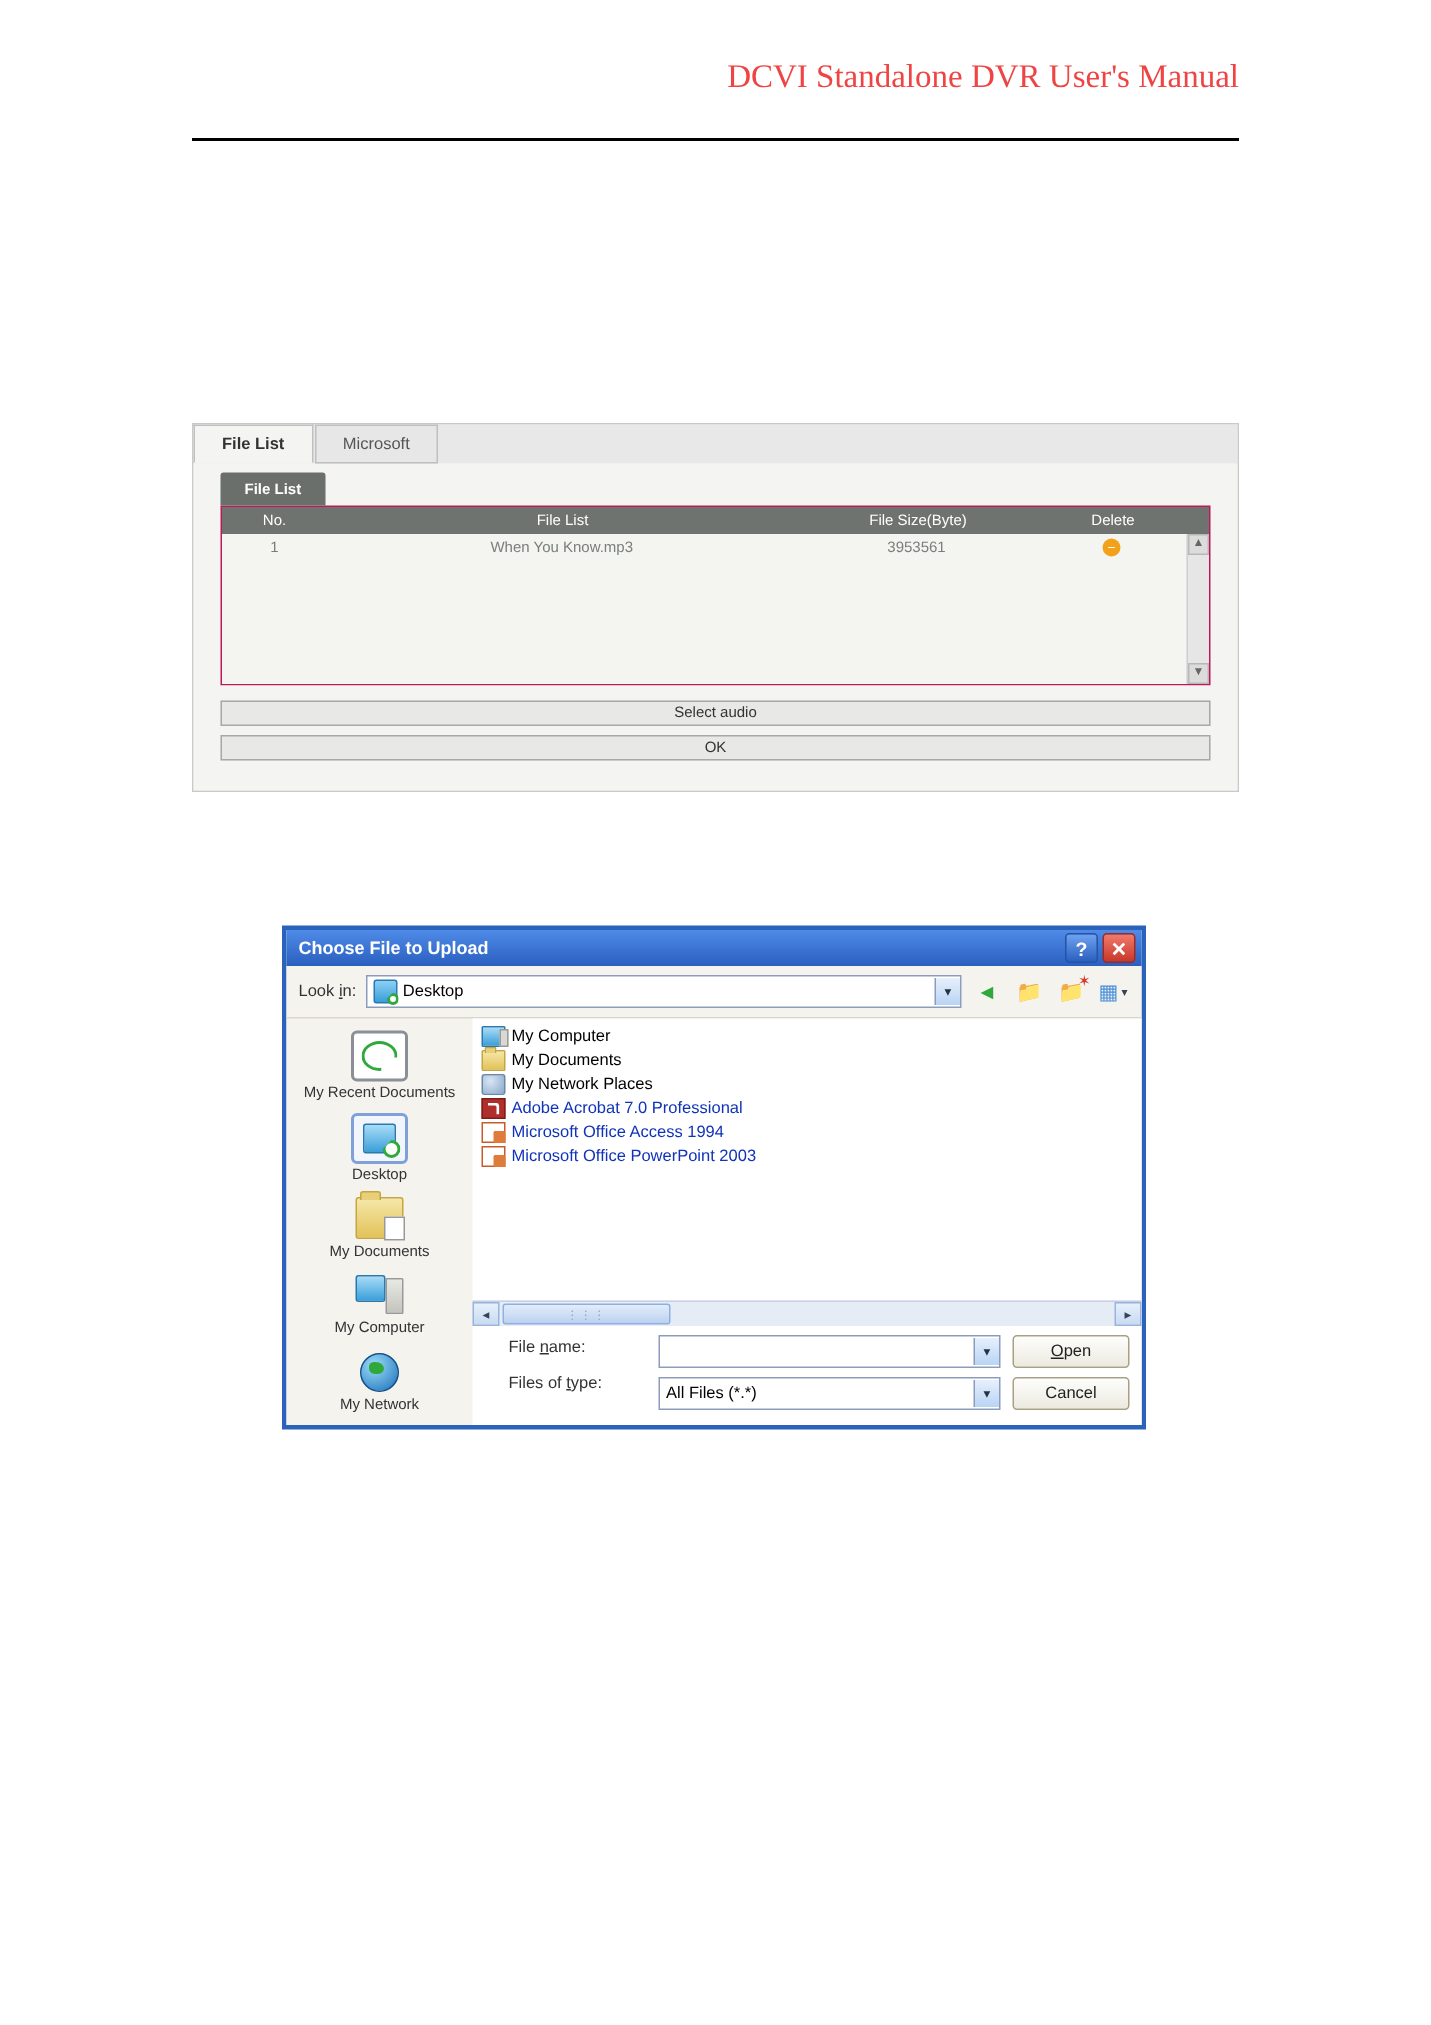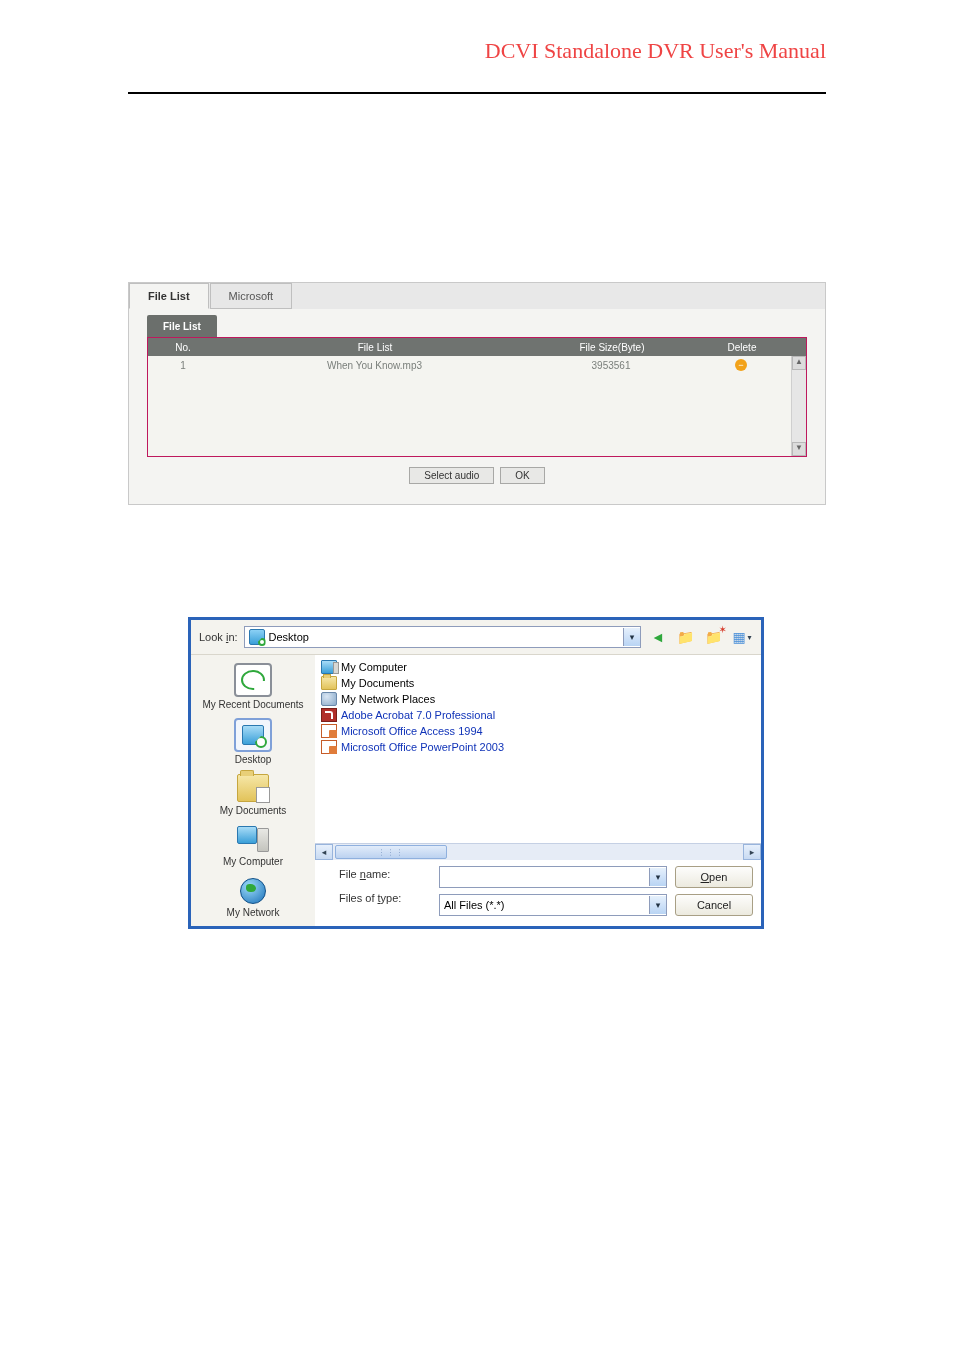--- a/index.html
+++ b/index.html
@@ -19,21 +19,21 @@
 .fig1-c-no    { width:70px;  text-align:center; }
 .fig1-c-name  { flex:1;      text-align:center; }
 .fig1-c-size  { width:160px; text-align:center; }
 .fig1-c-del   { width:100px; text-align:center; }
 .fig1-c-sb    { width:14px; }
 .fig1-row { display:flex; background:#f4f4f0; color:#7a7f7b; font-size:10px; height:100px; }
 .fig1-row-top { display:flex; height:18px; align-items:center; width:100%; }
 .fig1-row-area { width:calc(100% - 14px); }
 .fig1-scroll { width:14px; background:#e6e6e6; border-left:1px solid #cfcfcf; display:flex; flex-direction:column; justify-content:space-between; align-items:center; }
 .sb-btn { width:12px; height:12px; background:#dcdcdc; border:1px solid #b8b8b8; font-size:8px; line-height:10px; text-align:center; color:#666; }
-.fig1-buttons { display:flex; justify-content:center; gap:6px; padding:10px 0 10px 0; background:#f4f4f2; }
+.fig1-buttons { display:flex; justify-content:center; gap:6px; padding:10px 0 10px 0; background:#f4f4f2;flex-direction:column; }
 .win-btn { font-size:10px; padding:2px 14px; background:#e8e8e6; border:1px solid #a8a8a6; color:#333; }
 .delete-icon { width:12px; height:12px; border-radius:50%; background:#f2a21a; display:inline-flex; align-items:center; justify-content:center; color:#fff; font-size:9px; line-height:9px; }
 
 .fig2 { position:absolute; top:617px; left:188px; width:576px; border:3px solid #2a63b9; box-sizing:border-box; font-family:Tahoma, sans-serif; }
 .fig2-titlebar { height:24px; background:linear-gradient(#4f8be8,#2a5fbf); display:flex; align-items:center; justify-content:space-between; padding:0 4px 0 8px; }
 .fig2-title { color:#fff; font-size:12px; font-weight:bold; }
 .fig2-titlebtns { display:flex; gap:3px; }
 .tb-btn { width:20px; height:18px; border-radius:3px; display:flex; align-items:center; justify-content:center; font-weight:bold; font-size:13px; color:#fff; }
 .tb-help  { background:linear-gradient(#6fa2f0,#2a5fbf); border:1px solid #2454a6; }
 .tb-close { background:linear-gradient(#f27a6b,#c8372a); border:1px solid #a02a1f; }
@@ -144,20 +144,27 @@
         </div>
         <div class="fig1-buttons">
           <button class="win-btn">Select audio</button>
           <button class="win-btn">OK</button>
         </div>
       </div>
     </div>
   </div>
 
   <div class="fig2">
+    <div class="fig2-titlebar">
+      <span class="fig2-title">Choose File to Upload</span>
+      <div class="fig2-titlebtns">
+        <div class="tb-btn tb-help">?</div>
+        <div class="tb-btn tb-close">✕</div>
+      </div>
+    </div>
     <div class="fig2-body">
       <div class="fig2-toolbar">
         <span class="lbl"><span>Look <u>i</u>n:</span></span>
         <div class="lookin-box">
           <span class="desk-ic"></span>
           <span>Desktop</span>
           <span class="dd-arrow">▾</span>
         </div>
         <div class="tool-ico ico-back">◄</div>
         <div class="tool-ico ico-up">📁</div>

